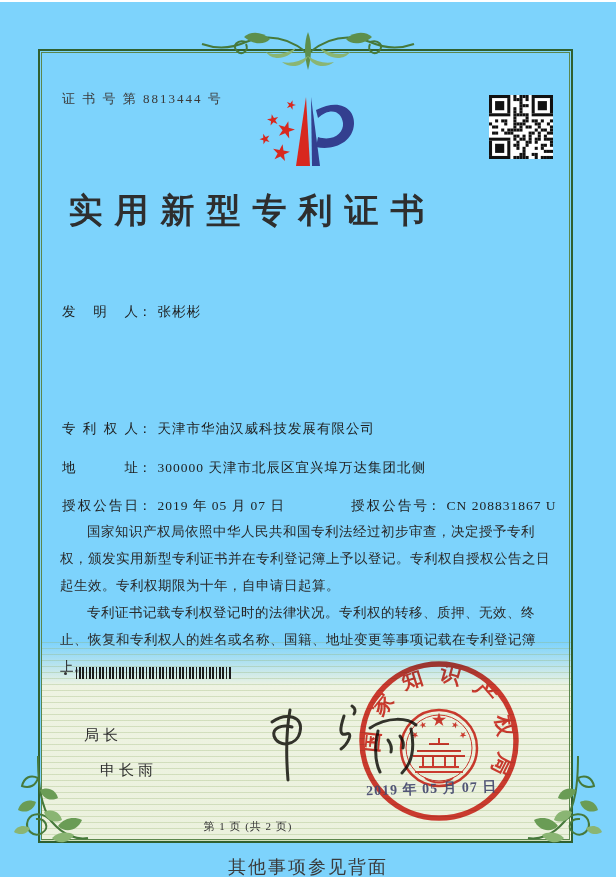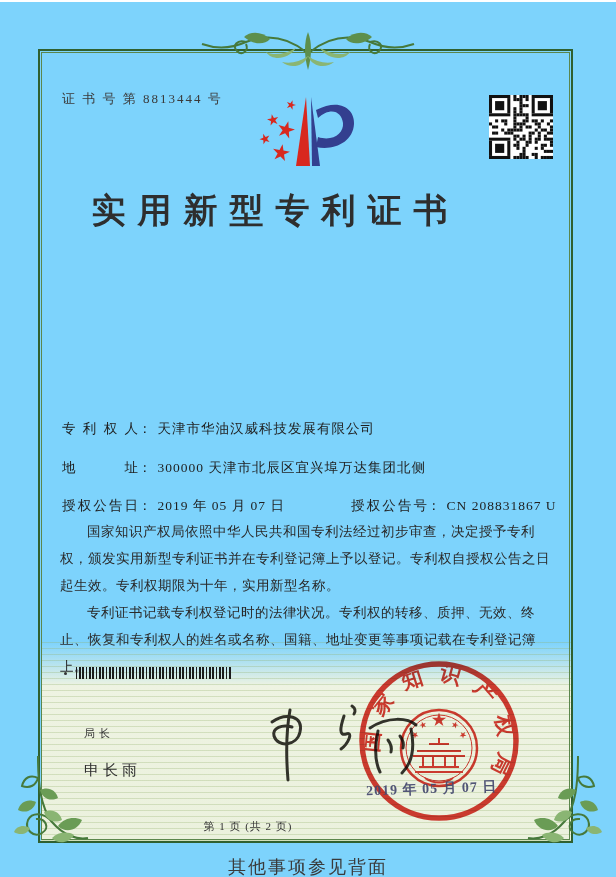--- a/index.html
+++ b/index.html
@@ -20,39 +20,39 @@
   
   .orn{position:absolute;pointer-events:none;}
   .orn-top{left:198px;top:24px;width:220px;height:52px;}
   .orn-bl{left:8px;top:752px;width:82px;height:96px;}
   .orn-br{left:526px;top:752px;width:82px;height:96px;transform:scaleX(-1);}
   
   .cert-no{position:absolute;left:62px;top:88px;font-size:13px;letter-spacing:2px;color:#3a3a3a;}
   .logo{position:absolute;left:252px;top:90px;width:124px;height:88px;}
   .qr{position:absolute;left:489px;top:93px;width:64px;height:64px;background:#fff;}
   .title{position:absolute;left:0;top:186px;width:505px;text-align:center;
-         font-size:34px;font-weight:600;letter-spacing:12px;color:#2e2e2e;padding-left:23px;}
+         font-size:34px;font-weight:600;letter-spacing:12px;color:#2e2e2e;}
   
   .field{position:absolute;left:62px;font-size:13.5px;color:#1f1f1f;white-space:nowrap;}
   .f-label{display:inline-block;width:76px;text-align:justify;text-align-last:justify;vertical-align:bottom;}
   .f-colon{display:inline-block;margin-right:6px;}
   .f-value{letter-spacing:1px;}
   .grant-right{position:absolute;left:289px;top:0;}
   
   .body-text{position:absolute;left:60px;top:516px;width:500px;font-size:13.5px;
              line-height:27px;color:#2a2a2a;}
   .body-text p{margin:0;text-indent:2em;letter-spacing:.5px;}
   
   .barcode-dot{position:absolute;left:64px;top:670px;width:3px;height:3px;background:#333;border-radius:50%;}
   .barcode{position:absolute;left:76px;top:665px;width:156px;height:12px;
            background:repeating-linear-gradient(90deg,#1c1c1c 0 1px,transparent 1px 3px,#1c1c1c 3px 5px,
                       transparent 5px 6px,#1c1c1c 6px 8px,transparent 8px 10px);}
-  .signer-title{position:absolute;left:84px;top:724px;font-size:11px;letter-spacing:4px;color:#2e2e2e;
+  .signer-title{position:absolute;left:84px;top:724px;font-size:15px;letter-spacing:4px;color:#2e2e2e;
                 font-family:"Liberation Sans","DejaVu Sans",sans-serif;}
-  .signer-name{position:absolute;left:84px;top:759px;font-size:15px;letter-spacing:4px;color:#2e2e2e;
+  .signer-name{position:absolute;left:100px;top:759px;font-size:15px;letter-spacing:4px;color:#2e2e2e;
                font-family:"Liberation Sans","DejaVu Sans",sans-serif;}
   .signature{position:absolute;left:252px;top:690px;width:180px;height:98px;}
   .seal{position:absolute;left:354px;top:654px;width:170px;height:170px;opacity:.9;mix-blend-mode:multiply;}
   .seal-date{position:absolute;left:366px;top:778px;font-size:14px;font-weight:bold;
              letter-spacing:1px;color:#44486e;transform:rotate(-2deg);opacity:.92;white-space:nowrap;}
   .page-no{position:absolute;left:0;top:817px;width:496px;text-align:center;font-size:11px;
            letter-spacing:1px;color:#333;}
   .back-note{position:absolute;left:0;top:853px;width:616px;text-align:center;font-size:18px;
              letter-spacing:2px;color:#3a3a3a;}
 </style>
@@ -269,35 +269,38 @@
       <rect x="36" y="60" width="3" height="3" fill="#111"></rect>
       <rect x="45" y="60" width="3" height="3" fill="#111"></rect>
       <rect x="51" y="60" width="3" height="3" fill="#111"></rect>
       <rect x="54" y="60" width="3" height="3" fill="#111"></rect>
       <rect x="57" y="60" width="3" height="3" fill="#111"></rect>
       <rect x="60" y="60" width="3" height="3" fill="#111"></rect>
     </svg>
 
   <div class="title">实用新型专利证书</div>
 
+  <div class="field" style="top:301px">
+    <span class="f-label">发明人</span><span class="f-colon">：</span><span class="f-value">张彬彬</span>
+  </div>
   <div class="field" style="top:418px">
     <span class="f-label">专利权人</span><span class="f-colon">：</span><span class="f-value">天津市华油汉威科技发展有限公司</span>
   </div>
   <div class="field" style="top:457px">
     <span class="f-label">地址</span><span class="f-colon">：</span><span class="f-value">300000 天津市北辰区宜兴埠万达集团北侧</span>
   </div>
   <div class="field" style="top:495px">
     <span class="f-label">授权公告日</span><span class="f-colon">：</span><span class="f-value">2019 年 05 月 07 日</span>
     <span class="grant-right">
       <span class="f-label">授权公告号</span><span class="f-colon">：</span><span class="f-value">CN 208831867 U</span>
     </span>
   </div>
 
   <div class="body-text">
-    <p>国家知识产权局依照中华人民共和国专利法经过初步审查，决定授予专利权，颁发实用新型专利证书并在专利登记簿上予以登记。专利权自授权公告之日起生效。专利权期限为十年，实用新型名称。</p>
+    <p>国家知识产权局依照中华人民共和国专利法经过初步审查，决定授予专利权，颁发实用新型专利证书并在专利登记簿上予以登记。专利权自授权公告之日起生效。专利权期限为十年，自申请日起算。</p>
     <p>专利证书记载专利权登记时的法律状况。专利权的转移、质押、无效、终止、恢复和专利权人的姓名或名称、国籍、地址变更等事项记载在专利登记簿上。</p>
   </div>
 
   <div class="barcode-dot"></div>
   <div class="barcode"></div>
 
   <div class="signer-title">局长</div>
   <div class="signer-name">申长雨</div>
 
   <svg class="signature" viewBox="0 0 180 98" fill="none" stroke="#32322a" stroke-width="3" stroke-linecap="round">

